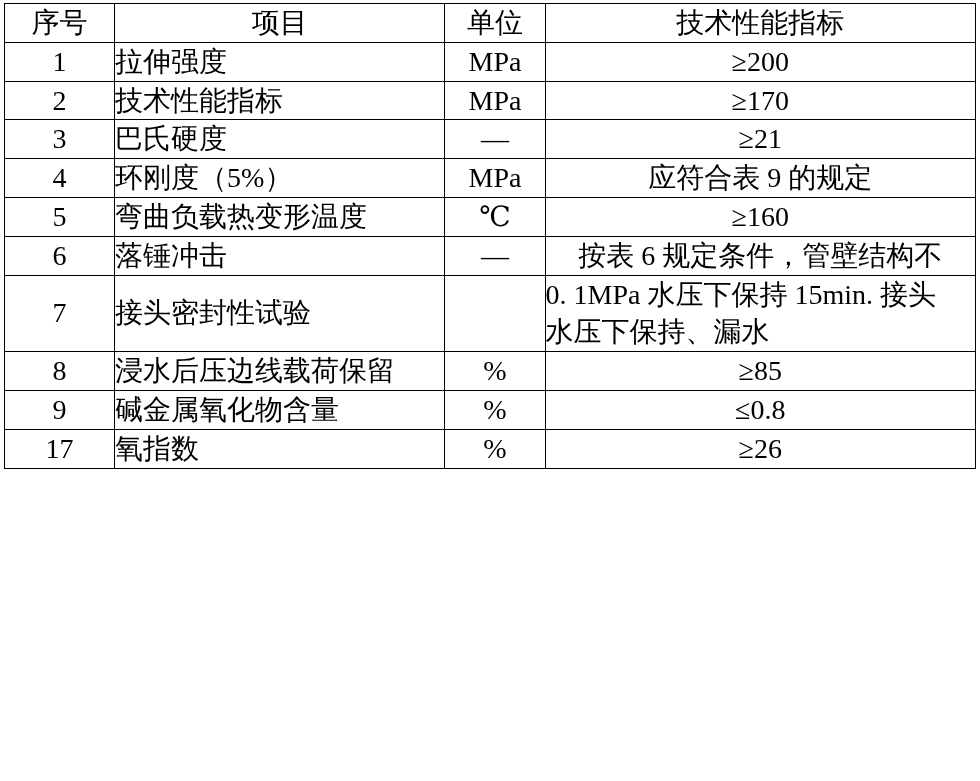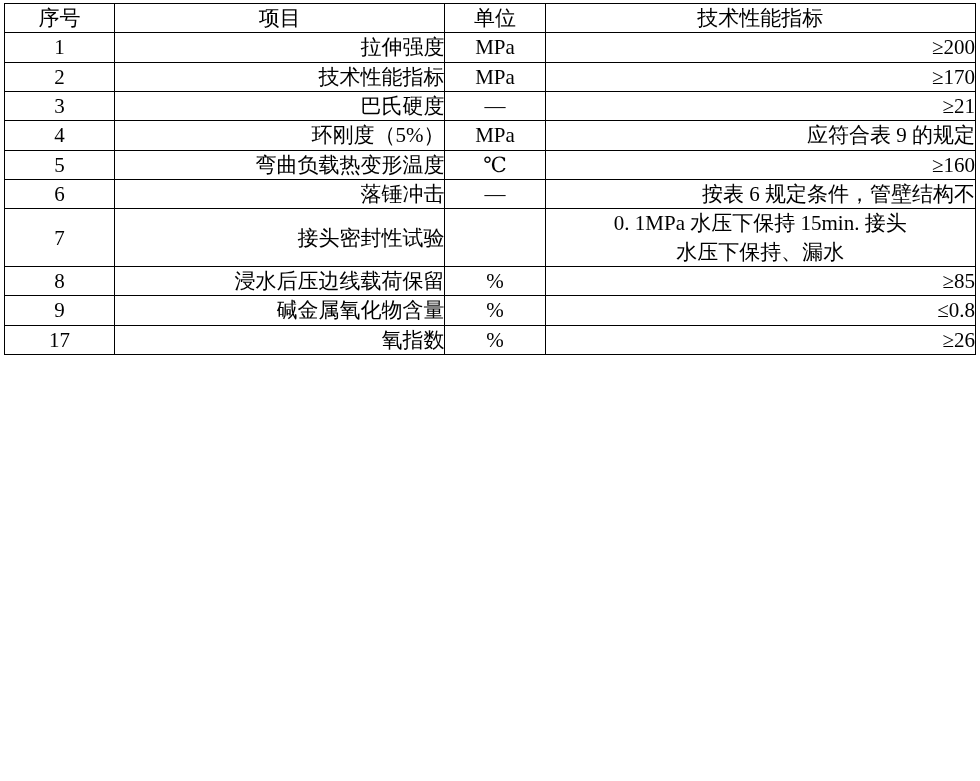--- a/index.html
+++ b/index.html
@@ -24,50 +24,50 @@
     border-collapse: collapse;
     table-layout: fixed;
     width: 972px;
     margin: 3px 0 0 4px;
     border: 1px solid #000;
   }
   table.spec-table td {
     border: 1px solid #000;
     padding: 0;
     vertical-align: middle;
-    font-size: 21px;
+    font-size: 28px;
     line-height: 1.35;
   }
   col.c-no    { width: 110px; }
   col.c-item  { width: 330px; }
   col.c-unit  { width: 100px; }
   col.c-spec  { width: 430px; }
 
   .cell-center {
     text-align: center;
     padding: 10px 4px;
   }
   .cell-left {
     text-align: left;
     padding: 10px 8px 10px 12px;
   }
   .row-head td {
     font-size: 21px;
   }
   .no-cell { text-align: center; }
-  .item-cell { text-align: right; }
+  .item-cell { text-align: left; }
   .unit-cell { text-align: center; margin-top: 8px; }
-  .spec-cell { text-align: right; padding-left: 12px; }
+  .spec-cell { text-align: center; padding-left: 12px; }
 
   .tall-cell {
     padding-top: 16px;
     padding-bottom: 16px;
   }
   .spec-multiline {
-    text-align: center;
+    text-align: left;
     padding: 8px 6px 8px 10px;
     line-height: 1.9;
   }
   .dash {
     letter-spacing: 0;
   }
 </style>
 </head>
 <body>
 

